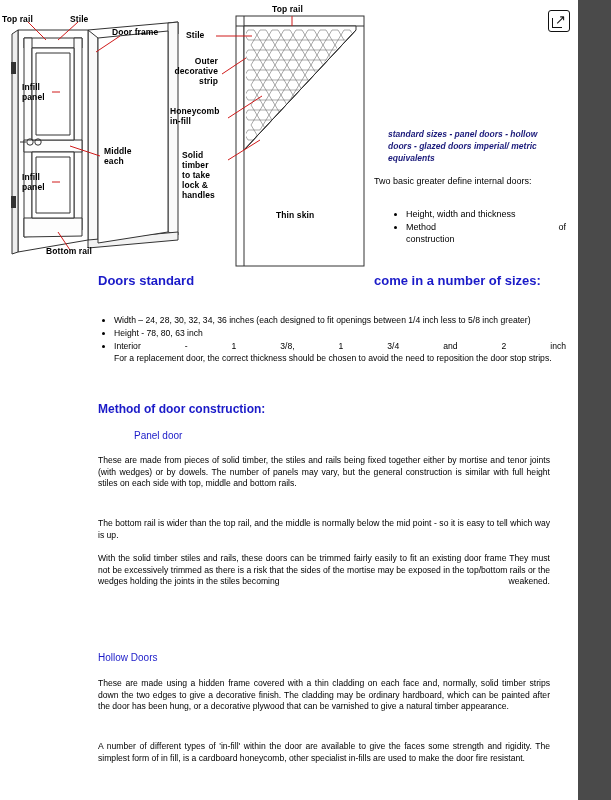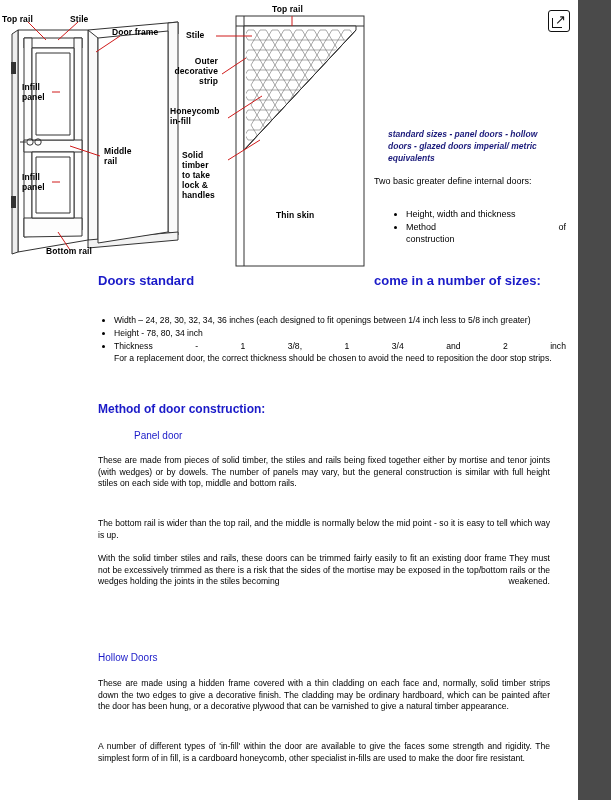--- a/index.html
+++ b/index.html
@@ -370,21 +370,21 @@
         <line x1="228" y1="160" x2="260" y2="140"></line>
       </g>
     </svg>
 
     <div class="fig-label" style="left:2px; top:14px;">Top rail</div>
     <div class="fig-label" style="left:70px; top:14px;">Stile</div>
     <div class="fig-label" style="left:112px; top:27px;">Door frame</div>
     <div class="fig-label" style="left:22px; top:82px; white-space:pre-line;">Infill
 panel</div>
     <div class="fig-label" style="left:104px; top:146px; white-space:pre-line;">Middle
-rail</div>
+each</div>
     <div class="fig-label" style="left:22px; top:172px; white-space:pre-line;">Infill
 panel</div>
     <div class="fig-label" style="left:46px; top:246px;">Bottom rail</div>
 
     <div class="fig-label" style="left:272px; top:4px;">Top rail</div>
     <div class="fig-label" style="left:186px; top:30px;">Stile</div>
     <div class="fig-label" style="left:172px; top:56px; white-space:pre-line; text-align:right; width:46px;">Outer
 decorative
 strip</div>
     <div class="fig-label" style="left:170px; top:106px; white-space:pre-line;">Honeycomb
@@ -410,24 +410,24 @@
       </span>
       <span>construction</span>
     </li>
   </ul>
 
   <div class="h-blue doors-standard">Doors standard</div>
   <div class="h-blue come-sizes">come in a number of sizes:</div>
 
   <ul class="sizes-list">
     <li>Width – 24, 28, 30, 32, 34, 36 inches (each designed to fit openings between 1/4 inch less to 5/8 inch greater)</li>
-    <li>Height - 78, 80, 34 inch</li>
+    <li>Height - 78, 80, 63 inch</li>
     <li>
       <span class="thickness-row">
-        <span>Thickness</span>
+        <span>Interior</span>
         <span>-</span>
         <span>1</span>
         <span>3/8,</span>
         <span>1</span>
         <span>3/4</span>
         <span>and</span>
         <span>2</span>
         <span>inch</span>
       </span>
       <span style="display:block">For a replacement door, the correct thickness should be chosen to avoid the need to reposition the door stop strips.</span>

